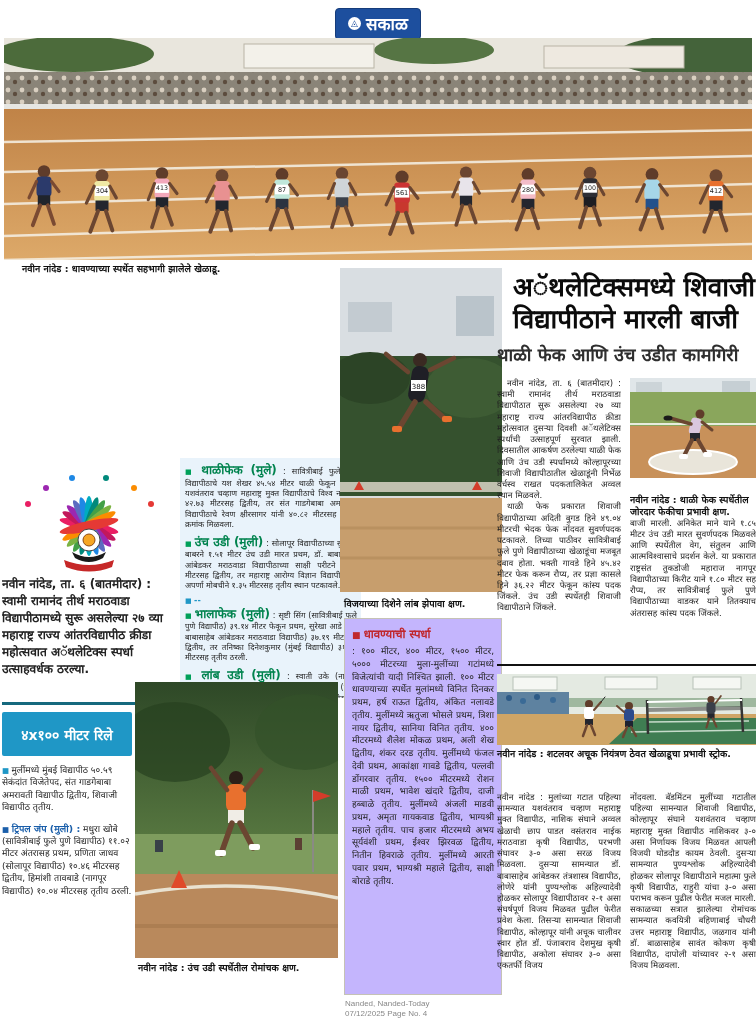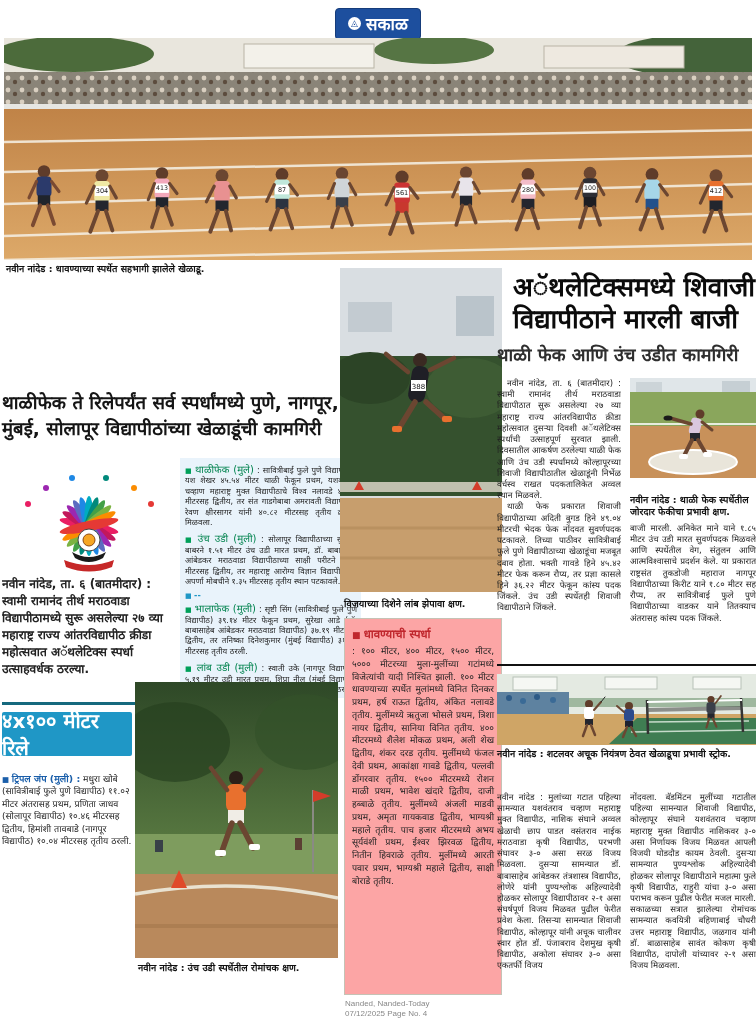--- a/index.html
+++ b/index.html
@@ -21,27 +21,27 @@
 
   
   #lead-headline{left:2px;top:280px;width:338px;font-size:40px;line-height:1.16;font-weight:800;color:#0b0b0b;letter-spacing:-.5px}
   #lead-subhead{left:2px;top:390px;width:342px;font-size:18.5px;line-height:1.38;font-weight:700;color:#151515}
   #lead-dateline{left:2px;top:576px;width:172px;font-size:12px;line-height:1.42;font-weight:600;color:#222;overflow:hidden;height:122px}
   #left-divider{left:2px;top:702px;width:172px;height:3px;background:#15697e}
 
   
   #results-panel{left:180px;top:458px;width:181px;height:240px;background:#e9f3fb;padding:5px 4px 4px 5px;overflow:hidden}
   .res-item{font-size:8px;line-height:1.3;text-align:justify;color:#262626;margin-bottom:4px}
-  .res-label{color:#00834e;font-weight:normal;font-size:10px}
+  .res-label{color:#00834e;font-weight:bold;font-size:12px}
   .res-label::before{content:"■ ";color:#00a05a;font-size:7px}
   .panel-sep{color:#1f97c6;font-weight:bold;font-size:8px;margin:2px 0}
   .panel-sep::before{content:"■ ";color:#1f97c6;font-size:7px}
 
   
-  #running-box{left:344px;top:618px;width:158px;height:377px;border:1px solid #c5c2b5;background:#fca5a5;padding:7px 7px;overflow:hidden}
+  #running-box{left:344px;top:618px;width:158px;height:377px;border:1px solid #c5c2b5;background:#c4b5fd;padding:7px 7px;overflow:hidden}
   #running-title{color:#c0272d;font-weight:bold;font-size:11.5px;margin-bottom:4px}
   #running-title::before{content:"■ ";color:#c0272d;font-size:9px}
   #running-text{font-size:9px;line-height:1.42;text-align:justify;color:#222}
 
   
   #story2-headline{left:513px;top:272px;width:259px;font-size:26px;line-height:1.22;font-weight:800;color:#0b0b0b}
   #story2-subhead{left:497px;top:342px;width:259px;font-size:18px;font-weight:700;color:#2e2e2e}
   .news-sm{font-size:8.5px;line-height:1.32;text-align:justify;color:#222}
   #story2-col1{left:497px;top:378px;width:124px;height:280px;overflow:hidden}
   #story2-col2{left:630px;top:378px;width:126px;height:280px;overflow:hidden}
@@ -49,21 +49,21 @@
   #rule-right{left:497px;top:664px;width:259px;height:2px;background:#111}
 
   
   #bad-caption{left:497px;top:748px;width:259px}
   #bad-headline{left:497px;top:762px;width:259px;font-size:19.5px;font-weight:800;color:#0b0b0b;white-space:nowrap}
   #bad-col1{left:497px;top:792px;width:124px;height:228px;overflow:hidden}
   #bad-col2{left:630px;top:792px;width:126px;height:228px;overflow:hidden}
 
   
   #relay-box{left:2px;top:712px;width:130px;height:44px;background:#1f97c6;color:#fff;font-weight:bold;
-    font-size:20px;display:flex;align-items:center;justify-content:center;border-radius:2px}
+    font-size:14px;display:flex;align-items:center;justify-content:center;border-radius:2px}
   #left-col-lower{left:2px;top:764px;width:132px;height:256px;overflow:hidden}
   .relay-item{font-size:9px;line-height:1.38;color:#222;margin-bottom:5px}
   .relay-item::before{content:"■ ";color:#1f97c6;font-size:7.5px}
   .tj-label{color:#1b5faa;font-weight:bold;font-size:9.5px}
   .tj-label::before{content:"■ ";color:#1b5faa;font-size:7.5px}
   #triple-jump{font-size:9px;line-height:1.38;color:#222;margin-top:8px}
 
   
   #footer{left:345px;top:999px;font-size:8px;line-height:1.3;color:#888;font-family:"Liberation Sans","DejaVu Sans",sans-serif}
 </style>
@@ -203,23 +203,22 @@
           <circle cx="0" cy="-34" r="5" fill="#6b4631"></circle>
           <rect x="-6" y="-30" width="12" height="16" rx="3" fill="#e8702e"></rect>
           <rect x="-5.5" y="-26" width="11" height="7.5" fill="#fff"></rect>
           <text x="0" y="-20.5" font-size="5" text-anchor="middle" fill="#222">412</text>
           <rect x="-5" y="-15" width="10" height="8" fill="#23262e"></rect>
           <path d="M-3,-7 L-9,9 M3,-7 L8,8" stroke="#6b4631" stroke-width="3" fill="none"></path>
           <path d="M-6,-26 L-12,-13 M6,-26 L12,-18" stroke="#6b4631" stroke-width="2.5" fill="none"></path>
         </g>
     </g>
   </svg>
-  <div class="abs cap" style="left:6px;top:263px;width:400px">नवीन नांदेड : धावण्याच्या स्पर्धेत सहभागी झालेले खेळाडू.</div>
-
-  <h2 id="lead-subhead" class="abs">थाळीफेक ते रिलेपर्यंत सर्व स्पर्धांमध्ये पुणे, नागपूर, मुंबई, सोलापूर विद्यापीठांच्या खेळाडूंची कामगिरी</h2>
+  <div class="abs cap" style="left:22px;top:263px;width:400px">नवीन नांदेड : धावण्याच्या स्पर्धेत सहभागी झालेले खेळाडू.</div>
+
 
   <svg class="abs" style="left:6px;top:468px" width="166" height="104" viewBox="0 0 166 104">
     <g>
       <ellipse cx="83" cy="58" rx="5" ry="30" transform="rotate(-78 83 58)" fill="#e91e63"></ellipse>
       <ellipse cx="83" cy="58" rx="5" ry="30" transform="rotate(-62 83 58)" fill="#c2185b"></ellipse>
       <ellipse cx="83" cy="58" rx="5" ry="30" transform="rotate(-47 83 58)" fill="#9c27b0"></ellipse>
       <ellipse cx="83" cy="58" rx="5" ry="30" transform="rotate(-31 83 58)" fill="#5c6bc0"></ellipse>
       <ellipse cx="83" cy="58" rx="5" ry="30" transform="rotate(-16 83 58)" fill="#1e88e5"></ellipse>
       <ellipse cx="83" cy="58" rx="5" ry="30" transform="rotate(0 83 58)" fill="#00acc1"></ellipse>
       <ellipse cx="83" cy="58" rx="5" ry="30" transform="rotate(16 83 58)" fill="#00897b"></ellipse>
@@ -305,21 +304,21 @@
         <rect x="60" y="55" width="10" height="8" fill="#23262e"></rect>
         <path d="M61,46 L40,40" stroke="#6b4631" stroke-width="3.5" fill="none"></path>
         <ellipse cx="38" cy="40" rx="4.5" ry="2.6" fill="#1a1a1a"></ellipse>
         <path d="M72,44 L82,52" stroke="#6b4631" stroke-width="3" fill="none"></path>
         <path d="M62,62 L54,78 M68,62 L76,76" stroke="#6b4631" stroke-width="4" fill="none"></path>
         <rect x="49" y="76" width="9" height="5" rx="2" fill="#fff"></rect>
           <rect x="73" y="74" width="9" height="5" rx="2" fill="#fff"></rect>
       </g>
     </svg>
     <div class="cap" style="margin-top:16px">नवीन नांदेड : थाळी फेक स्पर्धेतील जोरदार फेकीचा प्रभावी क्षण.</div>
-    <p class="news-sm" style="margin-top:5px">बाजी मारली. अनिकेत माने याने १.८५ मीटर उंच उडी मारत सुवर्णपदक मिळवले आणि स्पर्धेतील वेग, संतुलन आणि आत्मविश्वासाचे प्रदर्शन केले. या प्रकारात राष्ट्रसंत तुकडोजी महाराज नागपूर विद्यापीठाच्या किरीट याने १.८० मीटर सह रौप्य, तर सावित्रीबाई फुले पुणे विद्यापीठाच्या वाडकर याने तितक्याच अंतरासह कांस्य पदक जिंकले.</p>
+    <p class="news-sm" style="">बाजी मारली. अनिकेत माने याने १.८५ मीटर उंच उडी मारत सुवर्णपदक मिळवले आणि स्पर्धेतील वेग, संतुलन आणि आत्मविश्वासाचे प्रदर्शन केले. या प्रकारात राष्ट्रसंत तुकडोजी महाराज नागपूर विद्यापीठाच्या किरीट याने १.८० मीटर सह रौप्य, तर सावित्रीबाई फुले पुणे विद्यापीठाच्या वाडकर याने तितक्याच अंतरासह कांस्य पदक जिंकले.</p>
   </div>
 
   <div id="rule-right" class="abs"></div>
 
   <svg class="abs photo" style="left:497px;top:674px" width="259" height="71" viewBox="0 0 259 71">
     <rect x="0" y="0" width="259" height="40" fill="#e4eae2"></rect>
     <rect x="16" y="3" width="44" height="13" fill="#f5f7f3" stroke="#b8c2b8"></rect>
     <rect x="108" y="3" width="52" height="12" fill="#f5f7f3" stroke="#b8c2b8"></rect>
     <rect x="196" y="3" width="48" height="12" fill="#f5f7f3" stroke="#b8c2b8"></rect>
     <rect x="0" y="24" width="259" height="9" fill="#9fb89f"></rect>
@@ -359,20 +358,21 @@
           <path d="M5,-12 L11,-20" stroke="#6b4631" stroke-width="2" fill="none"></path>
         </g>
     </g>
   </svg>
   <div id="bad-caption" class="abs cap">नवीन नांदेड : शटलवर अचूक नियंत्रण ठेवत खेळाडूचा प्रभावी स्ट्रोक.</div>
   <p id="bad-col1" class="abs news-sm">नवीन नांदेड : मुलांच्या गटात पहिल्या सामन्यात यशवंतराव चव्हाण महाराष्ट्र मुक्त विद्यापीठ, नाशिक संघाने अव्वल खेळाची छाप पाडत वसंतराव नाईक मराठवाडा कृषी विद्यापीठ, परभणी संघावर ३-० असा सरळ विजय मिळवला. दुसऱ्या सामन्यात डॉ. बाबासाहेब आंबेडकर तंत्रशास्त्र विद्यापीठ, लोणेरे यांनी पुण्यश्लोक अहिल्यादेवी होळकर सोलापूर विद्यापीठावर २-१ असा संघर्षपूर्ण विजय मिळवत पुढील फेरीत प्रवेश केला. तिसऱ्या सामन्यात शिवाजी विद्यापीठ, कोल्हापूर यांनी अचूक चालीवर स्वार होत डॉ. पंजाबराव देशमुख कृषी विद्यापीठ, अकोला संघावर ३-० असा एकतर्फी विजय</p>
   <p id="bad-col2" class="abs news-sm">नोंदवला. बॅडमिंटन मुलींच्या गटातील पहिल्या सामन्यात शिवाजी विद्यापीठ, कोल्हापूर संघाने यशवंतराव चव्हाण महाराष्ट्र मुक्त विद्यापीठ नाशिकवर ३-० असा निर्णायक विजय मिळवत आपली विजयी घोडदौड कायम ठेवली. दुसऱ्या सामन्यात पुण्यश्लोक अहिल्यादेवी होळकर सोलापूर विद्यापीठाने महात्मा फुले कृषी विद्यापीठ, राहुरी यांचा ३-० असा पराभव करून पुढील फेरीत मजल मारली. सकाळच्या सत्रात झालेल्या रोमांचक सामन्यात कवयित्री बहिणाबाई चौधरी उत्तर महाराष्ट्र विद्यापीठ, जळगाव यांनी डॉ. बाळासाहेब सावंत कोकण कृषी विद्यापीठ, दापोली यांच्यावर २-१ असा विजय मिळवला.</p>
 
   <div id="relay-box" class="abs">४x१०० मीटर रिले</div>
   <div id="left-col-lower" class="abs">
+    <p class="relay-item">मुलींमध्ये मुंबई विद्यापीठ ५०.५९ सेकंदांत विजेतेपद, संत गाडगेबाबा अमरावती विद्यापीठ द्वितीय, शिवाजी विद्यापीठ तृतीय.</p>
     <p id="triple-jump"><span class="tj-label">ट्रिपल जंप (मुली) :</span> <span>मधुरा खोबे (सावित्रीबाई फुले पुणे विद्यापीठ) ११.०२ मीटर अंतरासह प्रथम, प्रणिता जाधव (सोलापूर विद्यापीठ) १०.४६ मीटरसह द्वितीय, हिमांशी तावबाडे (नागपूर विद्यापीठ) १०.०४ मीटरसह तृतीय ठरली.</span></p>
   </div>
 
   <svg class="abs photo" style="left:135px;top:682px" width="203" height="276" viewBox="0 0 203 276">
     <defs>
       <linearGradient id="hjTrees" x1="0" y1="0" x2="0" y2="1">
         <stop offset="0" stop-color="#2e4827"></stop>
           <stop offset="1" stop-color="#55753f"></stop>
       </linearGradient>
     </defs>

